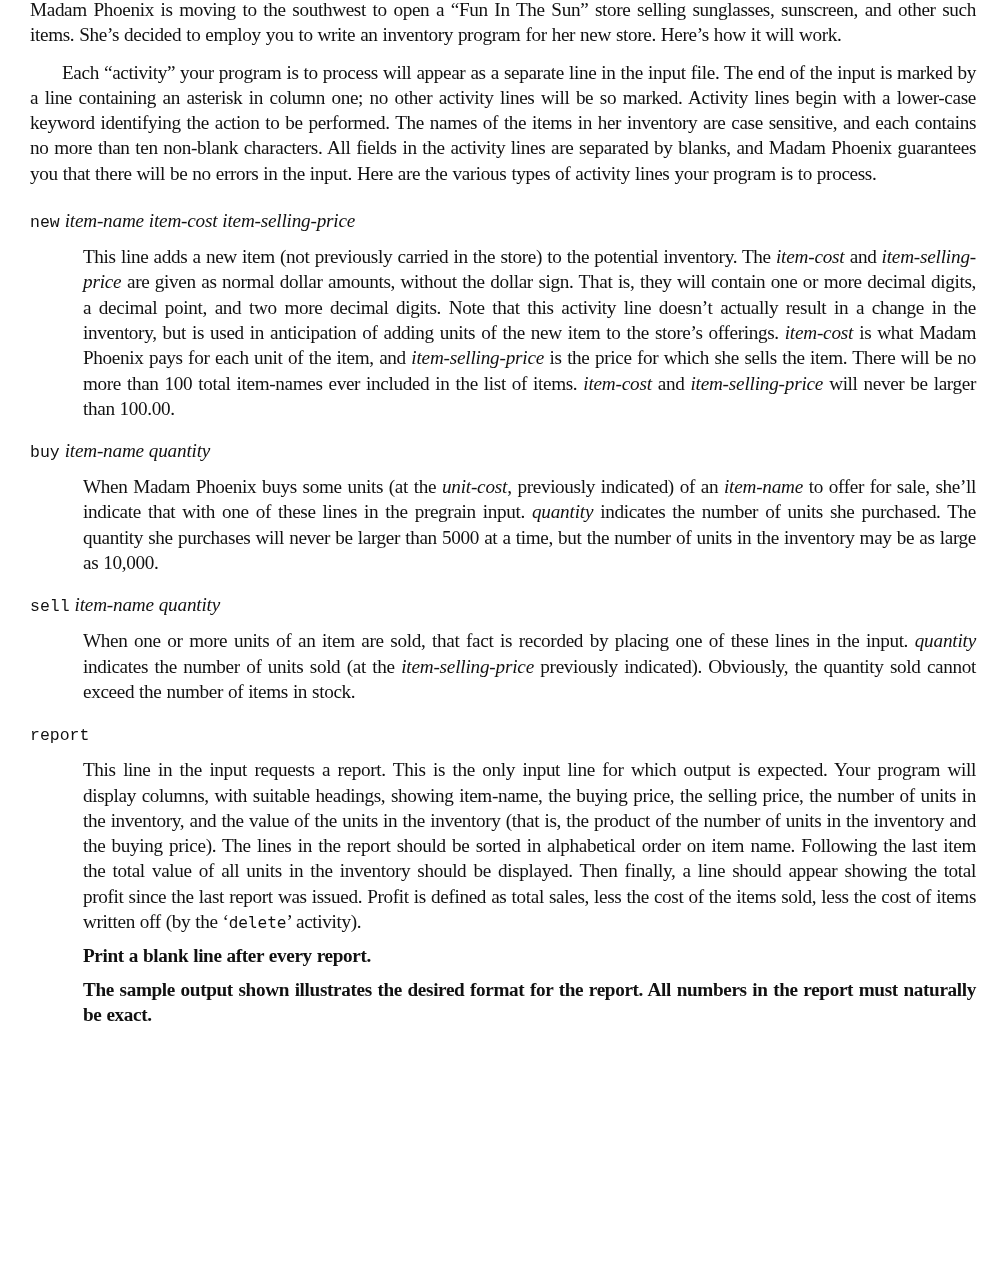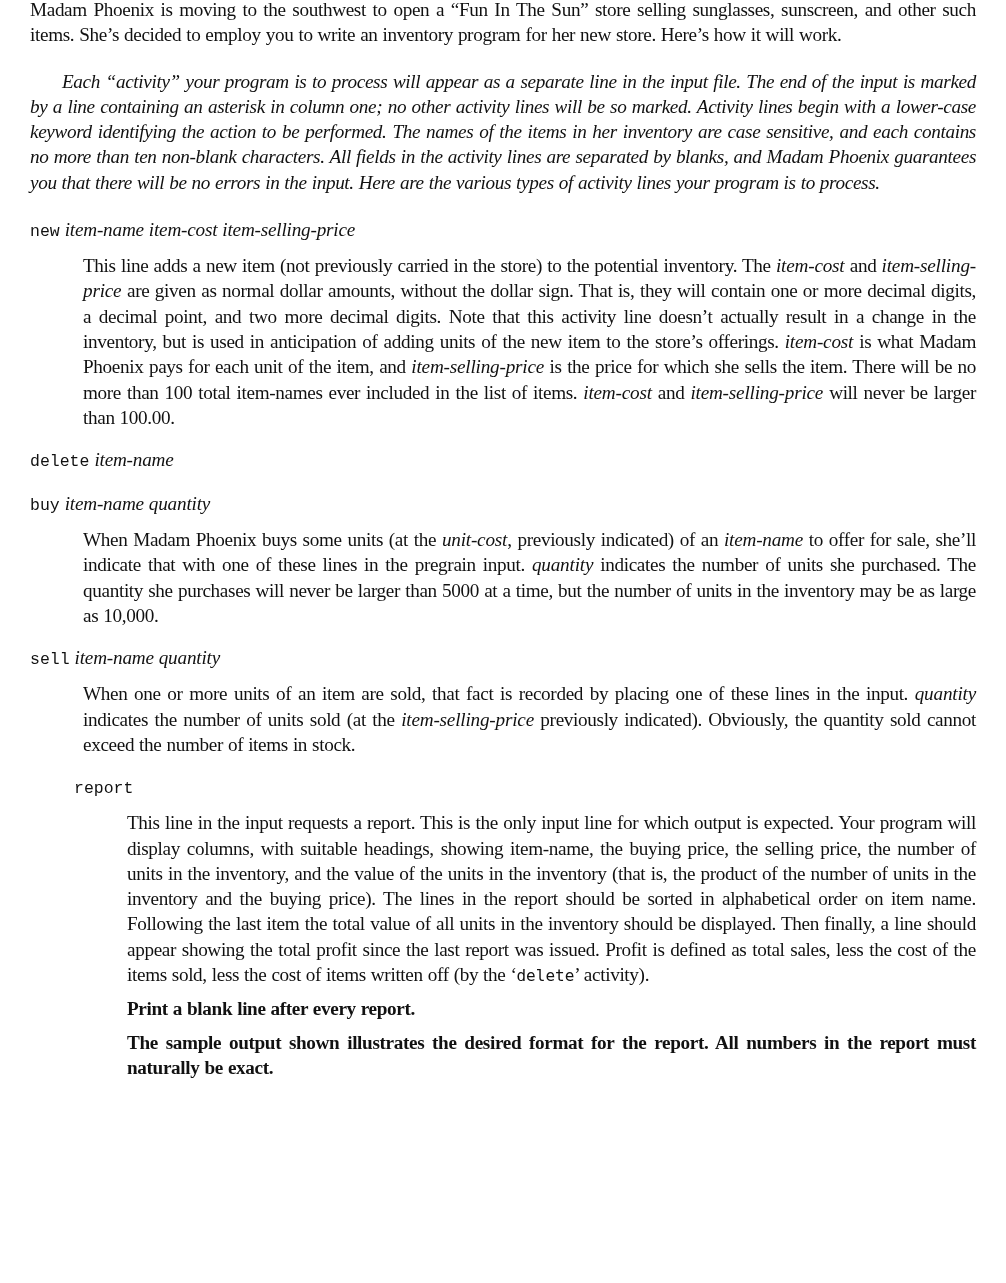--- a/index.html
+++ b/index.html
@@ -14,21 +14,21 @@
     position: relative;
     padding: 0 30px 0 30px;
     font-size: 19.2px;
     line-height: 25.3px;
     letter-spacing: -0.35px;
     word-spacing: 0.5px;
     font-family: "Liberation Serif", "DejaVu Serif", serif;
   }
   .para { margin: 0; text-align: justify; }
   .p1 { margin-top: -3px; }
-  .p2 { margin-top: 21px; text-indent: 32px; font-style: italic; }
+  .p2 { margin-top: 12px; text-indent: 32px; }
   .term { margin: 0; }
   .term-head { font-size: 19.2px; line-height: 25px; }
   .kw {
     font-family: Liberation Mono, monospace;
     font-size: 16.5px;
     letter-spacing: 0;
   }
   .arg {
     font-style: italic;
     font-weight: normal;
@@ -58,45 +58,41 @@
     <div class="term-head">
       <span class="kw">new</span>
       <span class="arg">item-name</span>
       <span class="arg">item-cost</span>
       <span class="arg">item-selling-price</span>
     </div>
     <p class="desc"><span>This line adds a new item (not previously carried in the store) to the potential inventory. The </span><span class="arg">item-cost</span><span> and </span><span class="arg">item-selling-price</span><span> are given as normal dollar amounts, without the dollar sign. That is, they will contain one or more decimal digits, a decimal point, and two more decimal digits. Note that this activity line doesn’t actually result in a change in the inventory, but is used in anticipation of adding units of the new item to the store’s offerings. </span><span class="arg">item-cost</span><span> is what Madam Phoenix pays for each unit of the item, and </span><span class="arg">item-selling-price</span><span> is the price for which she sells the item. There will be no more than 100 total item-names ever included in the list of items. </span><span class="arg">item-cost</span><span> and </span><span class="arg">item-selling-price</span><span> will never be larger than 100.00.</span></p>
   </div>
 
   <div class="term sec" style="margin-top:17px;">
-    <div class="term-head">
-      <span class="kw">delete</span>
-      <span class="arg">item-name</span>
-    </div>
   </div>
 
   <div class="term sec" style="margin-top:17px;">
     <div class="term-head">
       <span class="kw">buy</span>
       <span class="arg">item-name</span>
       <span class="arg">quantity</span>
     </div>
     <p class="desc"><span>When Madam Phoenix buys some units (at the </span><span class="arg">unit-cost</span><span>, previously indicated) of an </span><span class="arg">item-name</span><span> to offer for sale, she’ll indicate that with one of these lines in the pregrain input. </span><span class="arg">quantity</span><span> indicates the number of units she purchased. The quantity she purchases will never be larger than 5000 at a time, but the number of units in the inventory may be as large as 10,000.</span></p>
   </div>
 
   <div class="term sec" style="margin-top:17px;">
     <div class="term-head">
       <span class="kw">sell</span>
       <span class="arg">item-name</span>
       <span class="arg">quantity</span>
     </div>
     <p class="desc"><span>When one or more units of an item are sold, that fact is recorded by placing one of these lines in the input. </span><span class="arg">quantity</span><span> indicates the number of units sold (at the </span><span class="arg">item-selling-price</span><span> previously indicated). Obviously, the quantity sold cannot exceed the number of items in stock.</span></p>
   </div>
 
-  <div class="term sec" style="margin-top:17px;margin-left:44px;">
+  <div class="term sec" style="margin-top:17px;">
     <div class="term-head">
       <span class="kw">report</span>
     </div>
     <p class="desc"><span>This line in the input requests a report. This is the only input line for which output is expected. Your program will display columns, with suitable headings, showing item-name, the buying price, the selling price, the number of units in the inventory, and the value of the units in the inventory (that is, the product of the number of units in the inventory and the buying price). The lines in the report should be sorted in alphabetical order on item name. Following the last item the total value of all units in the inventory should be displayed. Then finally, a line should appear showing the total profit since the last report was issued. Profit is defined as total sales, less the cost of the items sold, less the cost of items written off (by the ‘</span><span class="code-inline">delete</span><span>’ activity).</span></p>
     <p class="desc">Print a blank line after every report.</p>
     <p class="desc">The sample output shown illustrates the desired format for the report. All numbers in the report must naturally be exact.</p>
   </div>
 
 </div>
 

